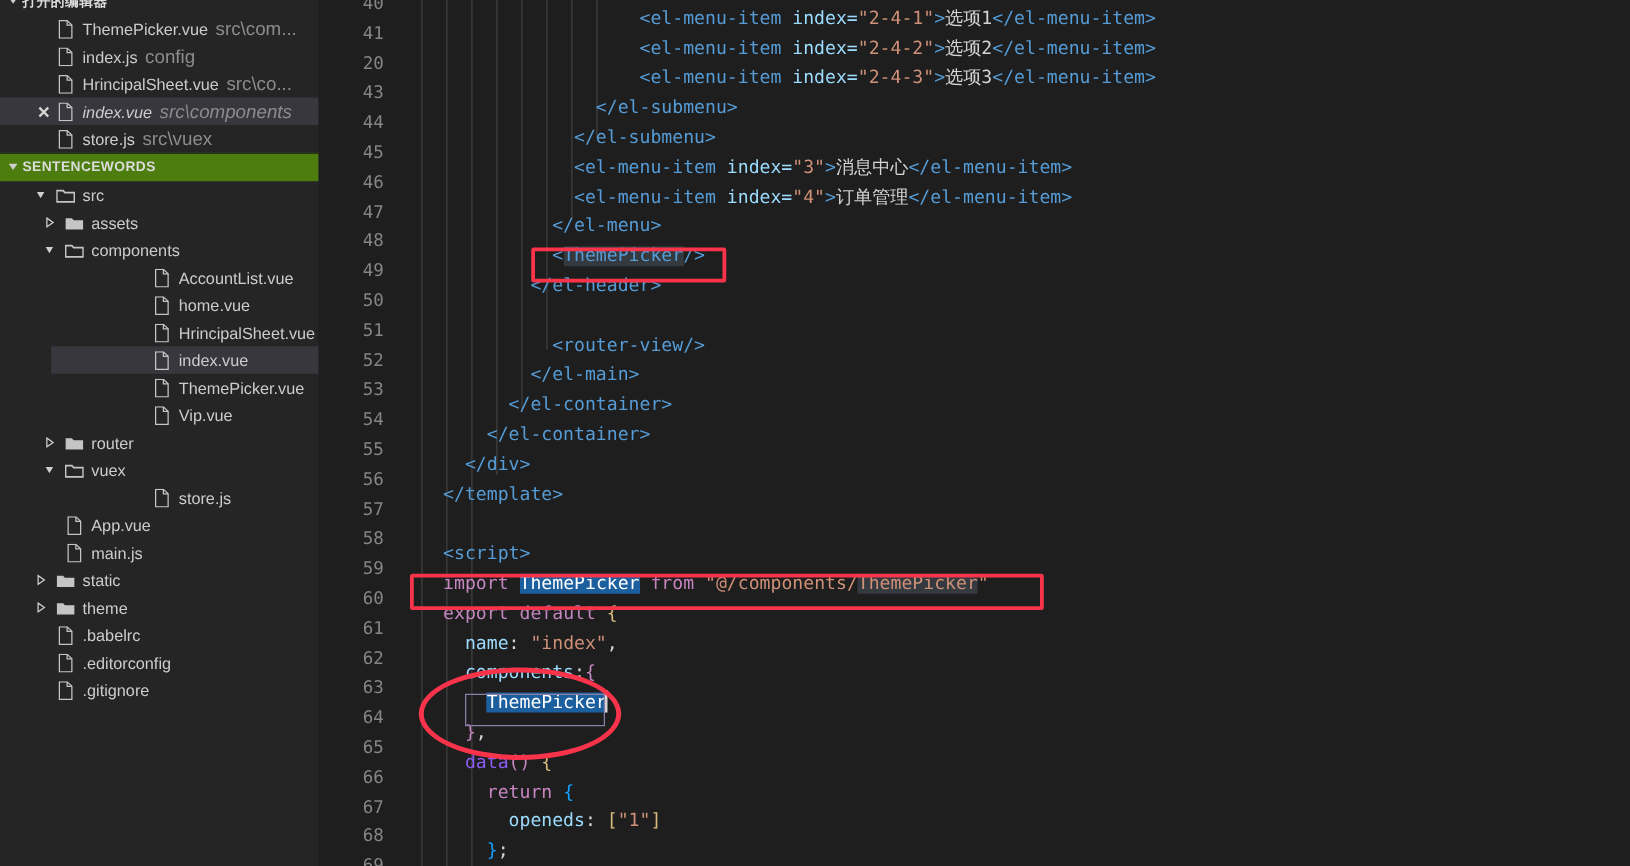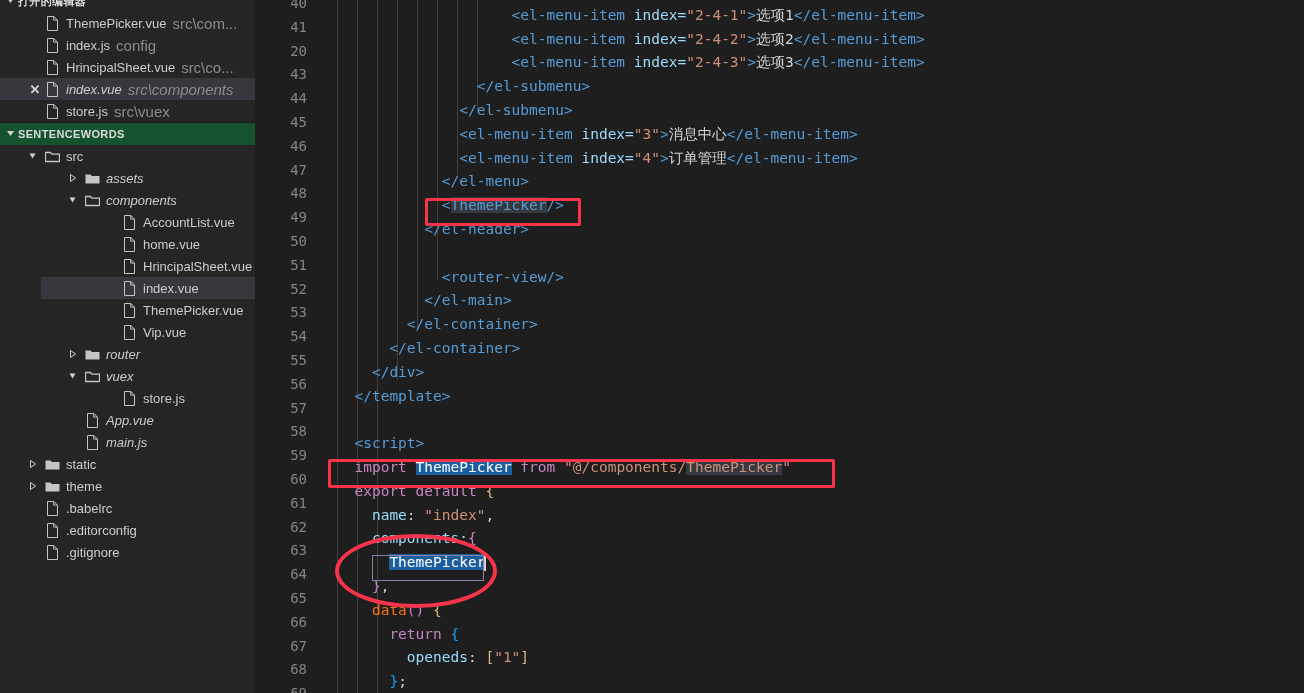--- a/index.html
+++ b/index.html
@@ -37,21 +37,21 @@
     letter-spacing: .35px;
     color: #dcdcdc;
     padding-left: 4px;
     background: #252526;
   }
   .section-header.openeditors {
     margin-top: -10px;
     height: 22px;
   }
   .section-header.sentencewords {
-    background: #14532d;
+    background: #4d7c0f;
     border-top: 1px solid #1b1b1c;
   }
   .twisty {
     width: 14px; height: 14px;
     display: inline-flex; align-items: center; justify-content: center;
     flex: 0 0 14px;
     color: #cfcfcf;
     font-size: 9px;
     line-height: 1;
   }
@@ -93,21 +93,21 @@
   .lbl.italic { font-style: italic; }
   .desc {
     color: #8c8c8c;
     font-size: 15px;
     margin-left: 6px;
     overflow: hidden;
     text-overflow: ellipsis;
   }
   .desc.italic { font-style: italic; }
   .ind-2 { padding-left: 26px; }
-  .ind-3 { padding-left: 66px; font-style: italic; }
+  .ind-3 { padding-left: 33px; }
   .ind-4 { padding-left: 62px; margin-left: 41px; }
 
   
   .editor {
     flex: 1 1 auto;
     position: relative;
     background: #1e1e1e;
     overflow: hidden;
   }
   .code-surface {
@@ -149,21 +149,21 @@
     line-height: 23.8px;
     white-space: pre;
   }
 
   
   .t-tag   { color: #569cd6; }
   .t-attr  { color: #9cdcfe; }
   .t-str   { color: #ce9178; }
   .t-text  { color: #d4d4d4; }
   .t-ctrl  { color: #c586c0; }
-  .t-fn    { color: #f97316; text-align: center; }
+  .t-fn    { color: #8b5cf6; text-align: center; }
   .t-var   { color: #9cdcfe; }
   .t-punc  { color: #d4d4d4; }
   .t-brace-y { color: #d7ba7d; }
   .t-brace-p { color: #c586c0; }
   .t-brace-b { color: #179fff; }
 
   .hl-word { background: #343a40; }
   .sel-blue { background: #1c5f9e; color: #ffffff; }
   .cursor {
     display: inline-block;

